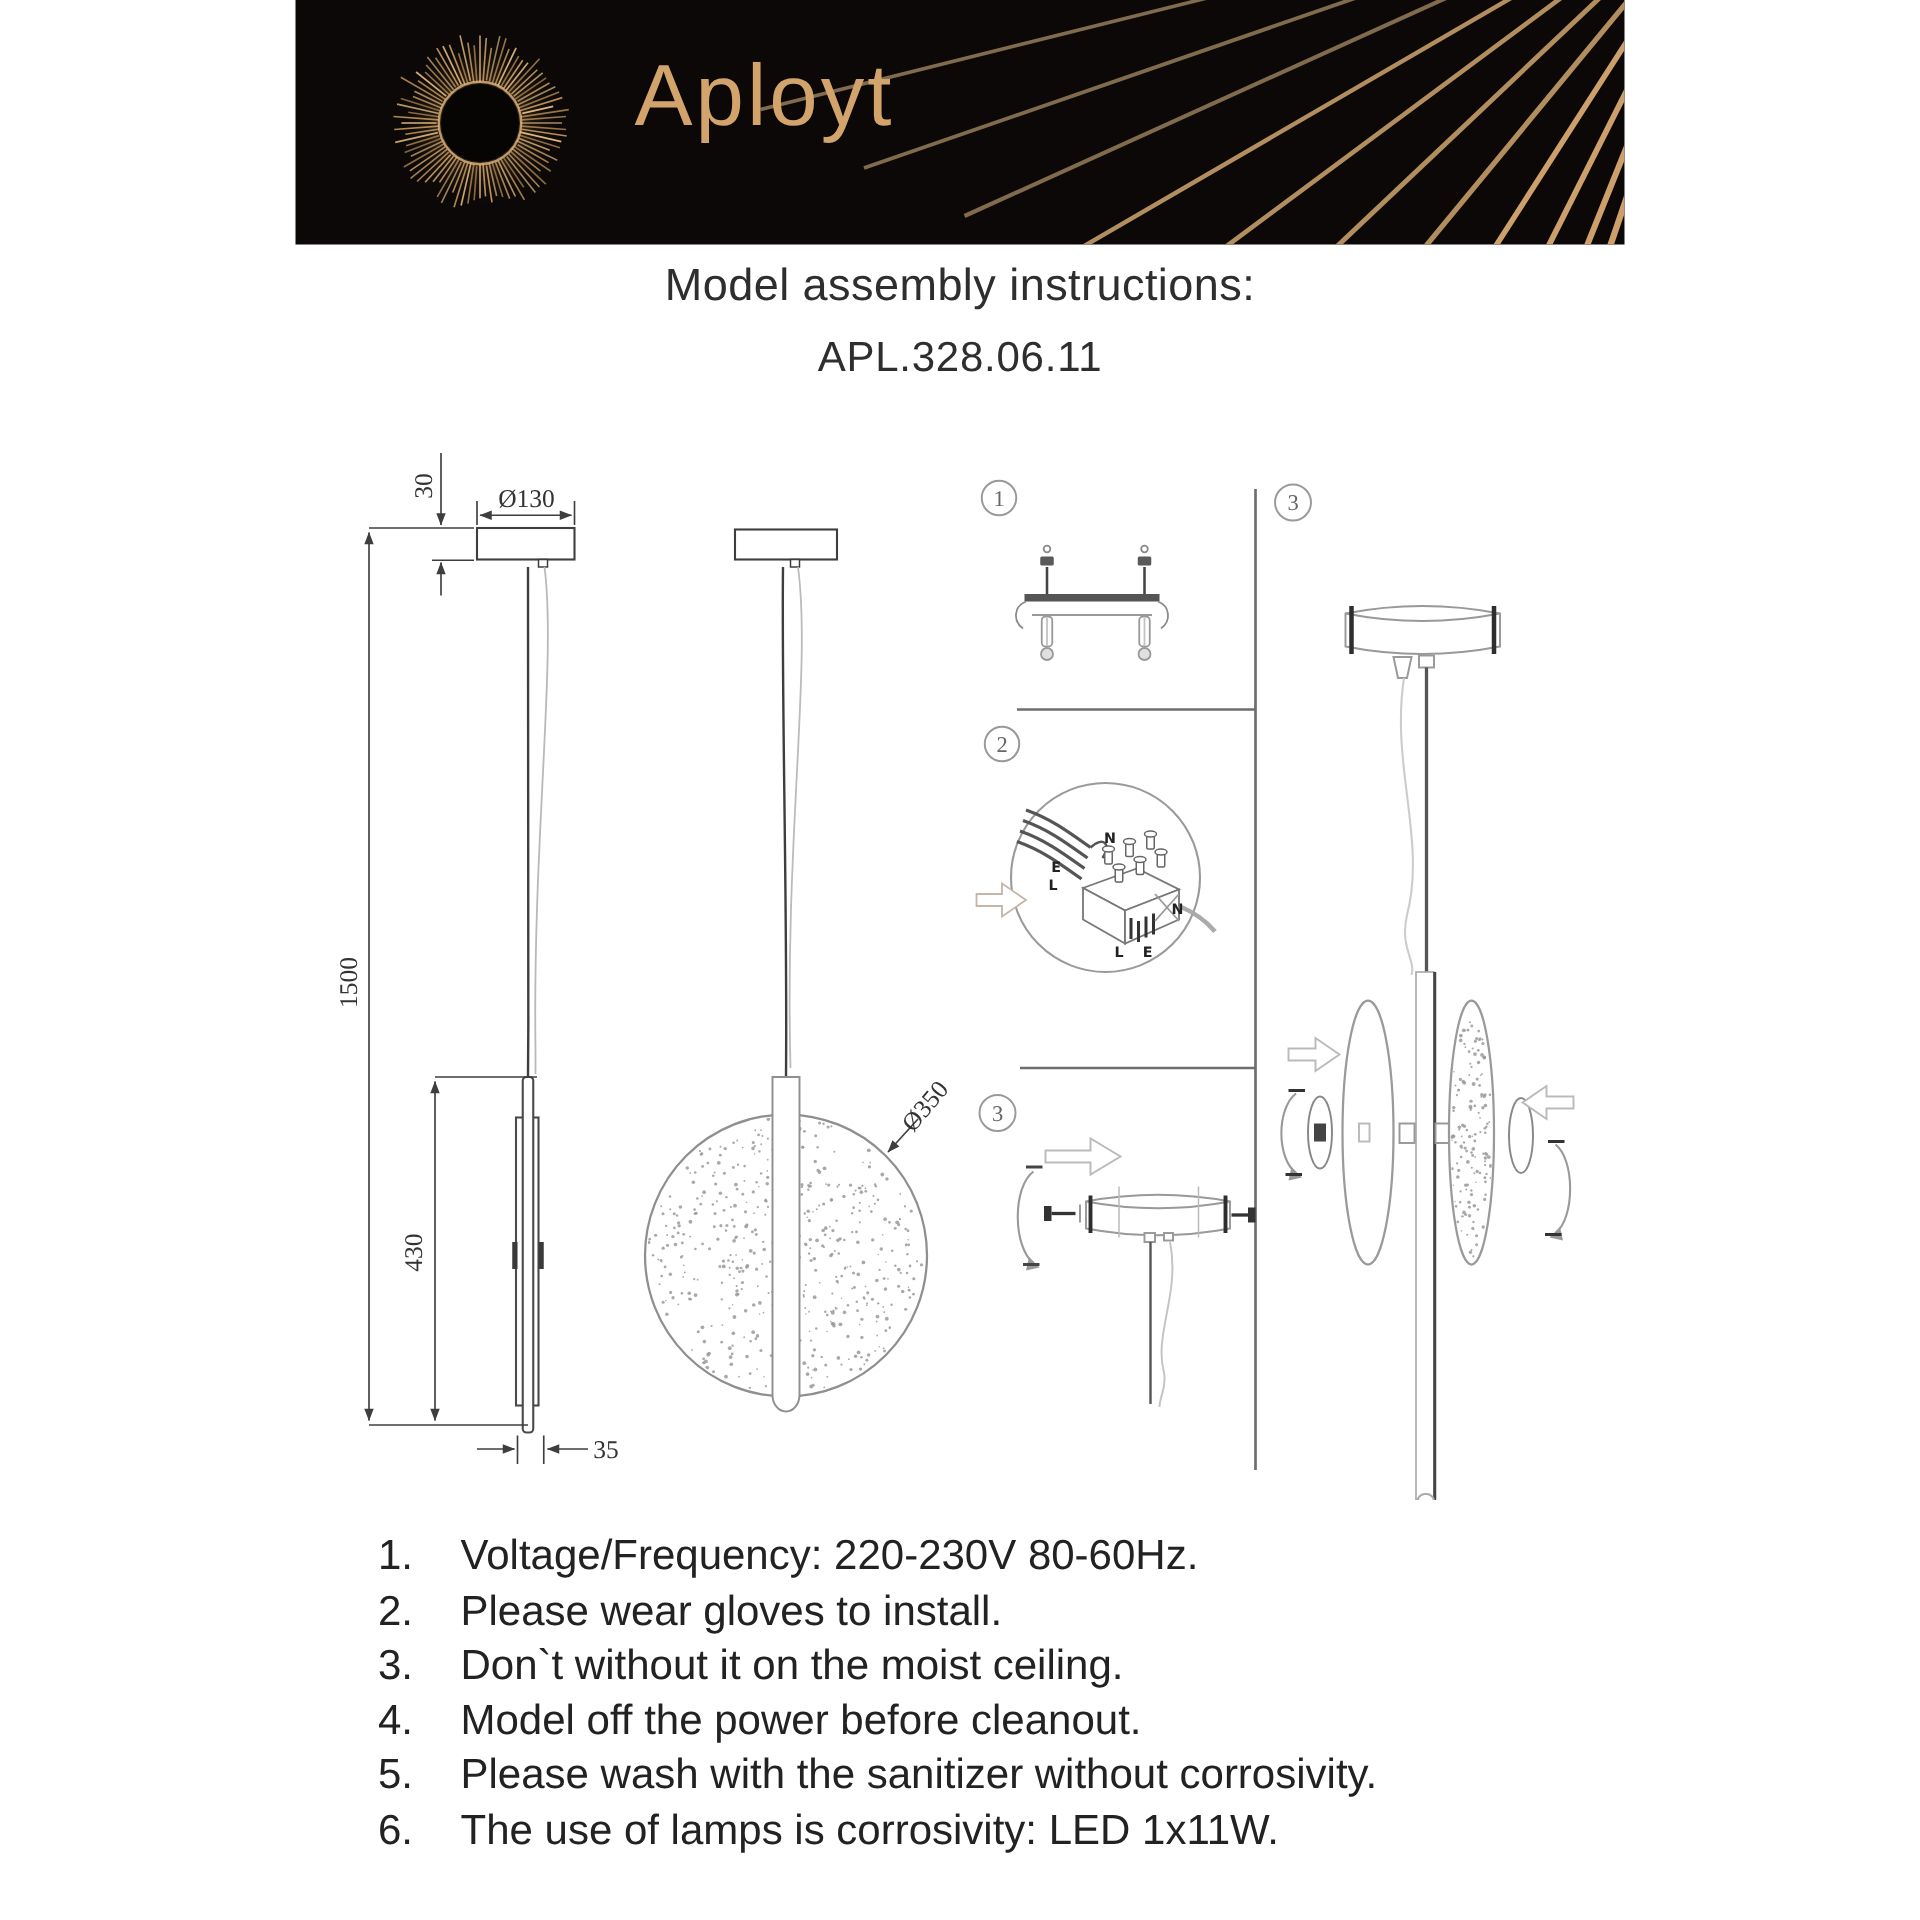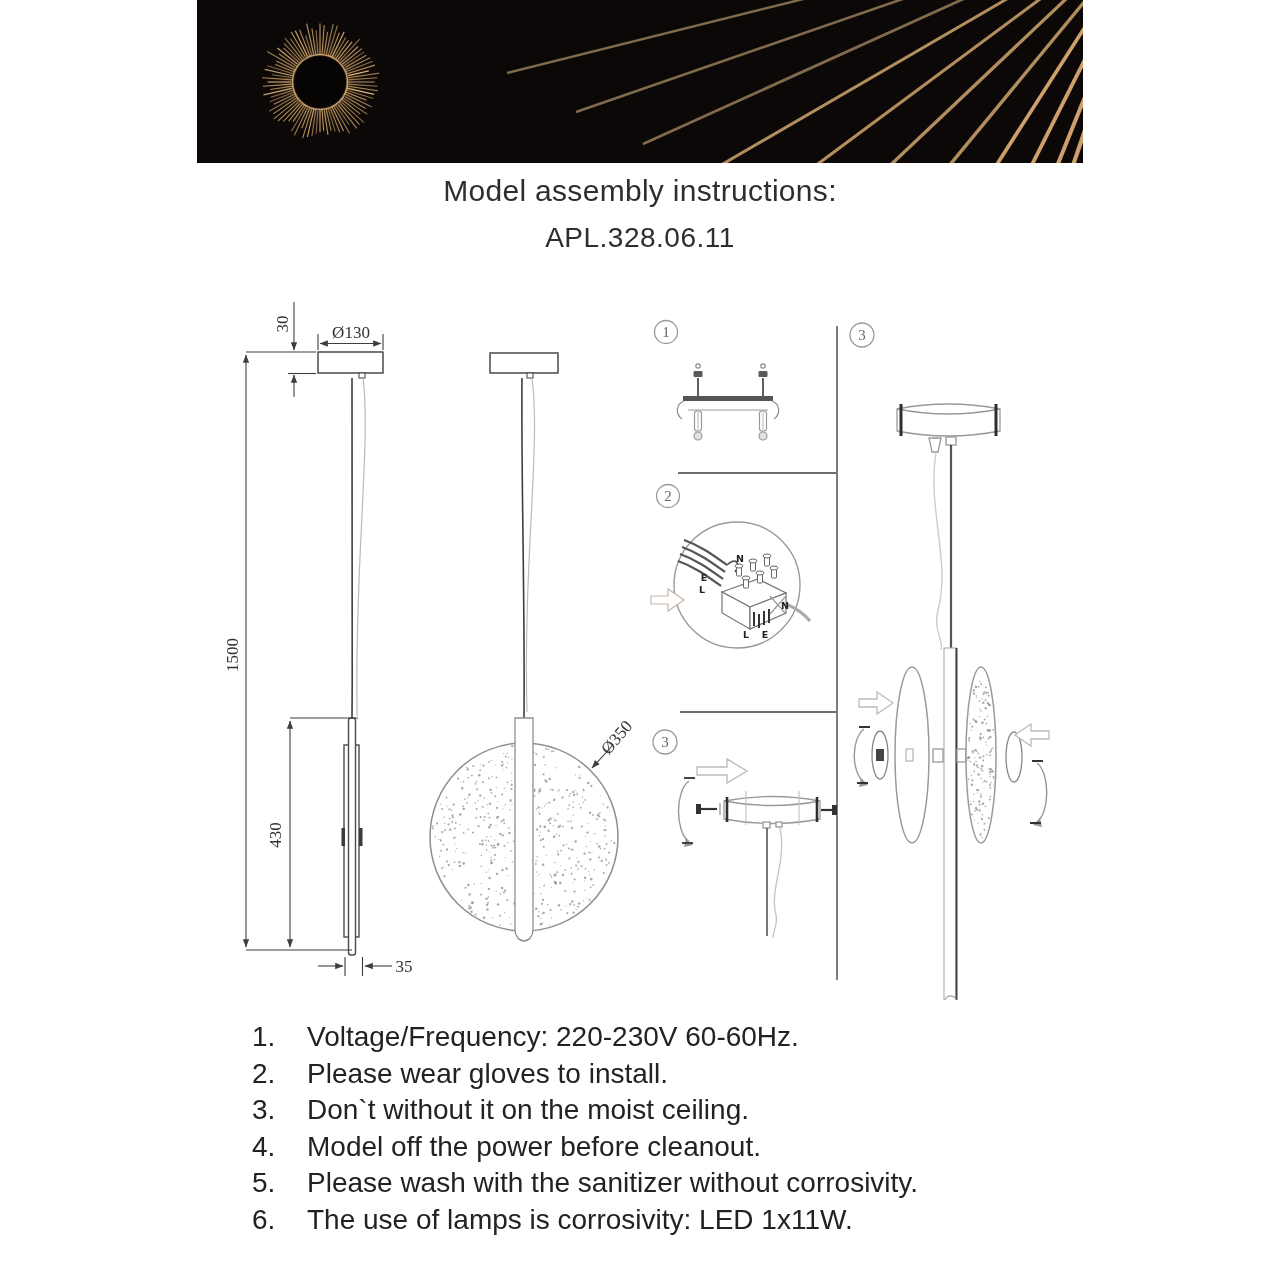--- a/index.html
+++ b/index.html
@@ -140,20 +140,21 @@
         <line x1="90.0" y1="53.0" x2="115.2" y2="40.8" stroke="#e3bb83" stroke-width="1.1" opacity="0.69"></line>
         <line x1="90.3" y1="55.1" x2="117.8" y2="44.3" stroke="#c2955c" stroke-width="1.1" opacity="0.75"></line>
         <line x1="91.0" y1="57.0" x2="119.9" y2="48.1" stroke="#c2955c" stroke-width="1.1" opacity="0.93"></line>
         <line x1="93.2" y1="58.6" x2="113.8" y2="53.9" stroke="#e3bb83" stroke-width="1.1" opacity="0.96"></line>
         <line x1="92.4" y1="60.9" x2="124.2" y2="56.1" stroke="#c2955c" stroke-width="1.1" opacity="0.77"></line>
         <line x1="92.9" y1="62.9" x2="122.3" y2="60.7" stroke="#c2955c" stroke-width="1.1" opacity="0.77"></line>
       </g>
     <circle cx="65" cy="65" r="27.5" fill="none" stroke="#e2b67e" stroke-width="1.6" opacity=".8"></circle>
     <circle cx="65" cy="65" r="26" fill="#070503"></circle>
   </svg>
+  <div class="brand">Aployt</div>
 </div>
 
 <div class="title-block">
   <div class="title-main">Model assembly instructions:</div>
   <div class="title-model">APL.328.06.11</div>
 </div>
 
 <svg id="diagram" width="920" height="720" viewBox="200 280 920 720">
   <defs>
     <marker id="arr" viewBox="0 0 10 10" refX="9.5" refY="5" markerWidth="10" markerHeight="7.5" orient="auto-start-reverse">
@@ -1030,21 +1031,21 @@
     <path d="M1037,763 C1050,773 1050,812 1037,822" stroke-width="1.4"></path>
     <polygon points="1040,818 1033,825 1042,827" fill="#999" stroke="none"></polygon>
     <line x1="1032" y1="761" x2="1043" y2="761" stroke="#333" stroke-width="2"></line>
     <line x1="1030" y1="823" x2="1041" y2="823" stroke="#333" stroke-width="2"></line>
   </g>
 </svg>
 
 <div class="instructions">
   <div class="row">
     <span class="num">1.</span>
-    <span>Voltage/Frequency: 220-230V 60-60Hz.</span>
+    <span>Voltage/Frequency: 220-230V 80-60Hz.</span>
   </div>
   <div class="row">
     <span class="num">2.</span>
     <span>Please wear gloves to install.</span>
   </div>
   <div class="row">
     <span class="num">3.</span>
     <span>Don`t without it on the moist ceiling.</span>
   </div>
   <div class="row">

